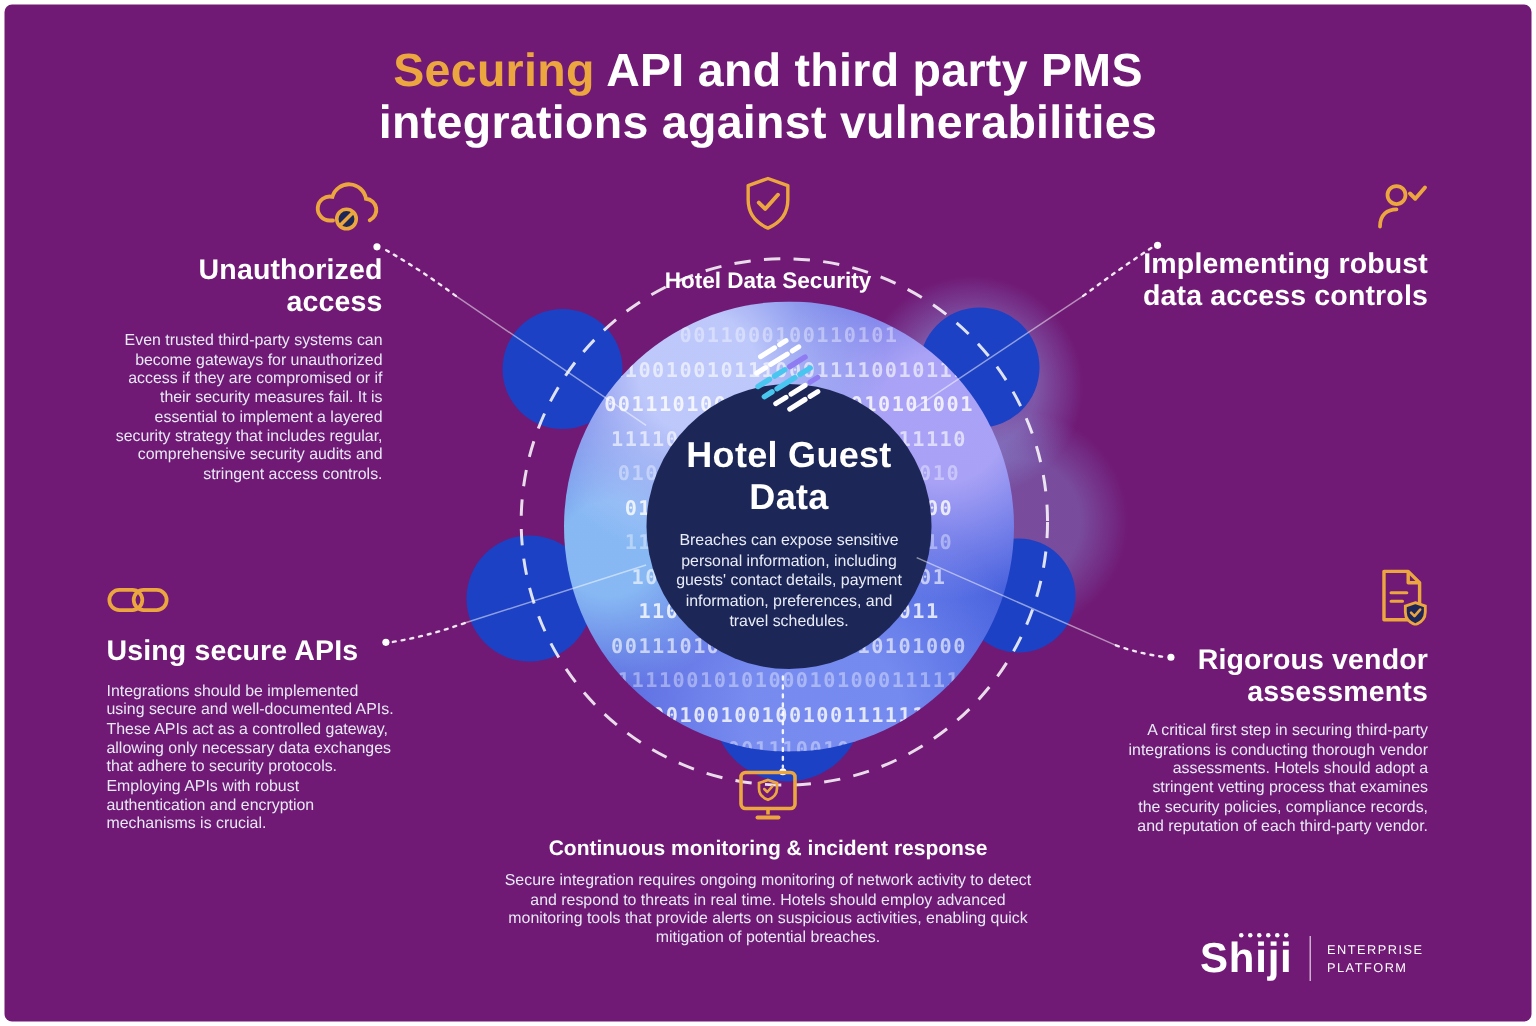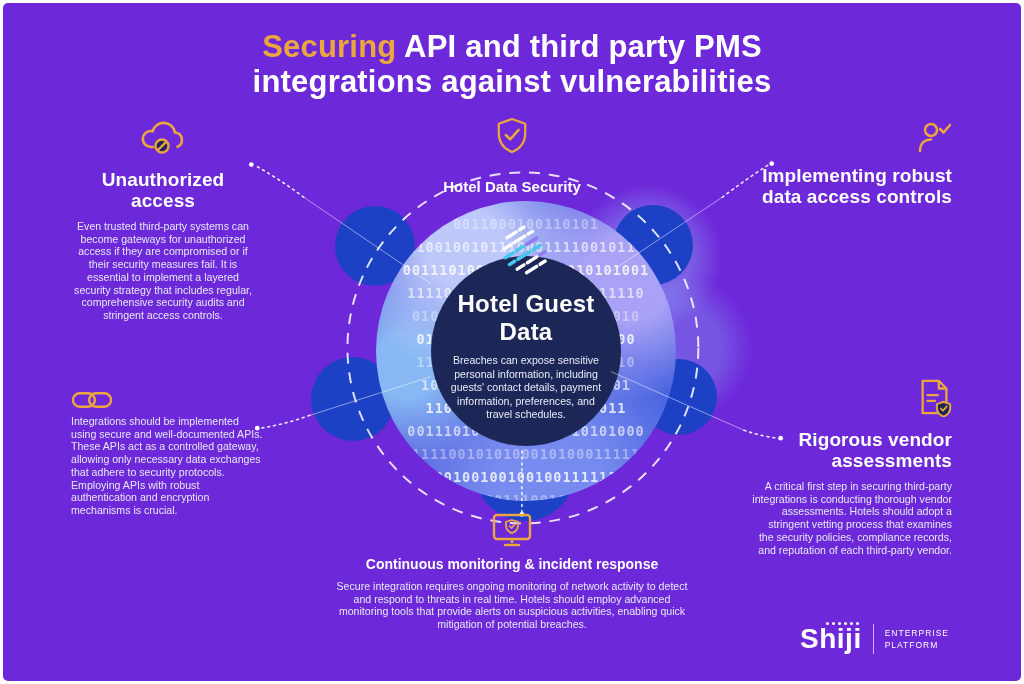--- a/index.html
+++ b/index.html
@@ -1,18 +1,18 @@
 <!DOCTYPE html>
 <html><head>
 <meta charset="utf-8">
 <style>
   * { margin:0; padding:0; box-sizing:border-box; }
   body { background:#777; font-family:"Liberation Sans", sans-serif; }
   .canvas { position:relative; width:1024px; height:684px; background:#fff; overflow:hidden; }
-  .frame { position:absolute; inset:3px; background:#6d28d9; border-radius:5px; overflow:hidden; }
+  .frame { position:absolute; inset:3px; background:#701a75; border-radius:5px; overflow:hidden; }
 
   
   .main-title { position:absolute; top:26px; left:0; right:0; text-align:center;
     font-size:31px; font-weight:700; color:#fff; line-height:1.13; letter-spacing:.2px; }
   .main-title .hl { color:#ECA63F; }
 
   
   .satellite { position:absolute; border-radius:50%; background:#1C41C4; }
   .sat-tl { left:332px; top:203px; width:80px; height:80px; }
   .sat-tr { left:610px; top:202px; width:80px; height:80px; }
@@ -46,21 +46,21 @@
   .globe-mark { position:absolute; left:50%; top:-38px; transform:translateX(-50%); }
   .inner-title { margin-top:34px; font-size:24px; font-weight:700; color:#fff; letter-spacing:.2px; }
   .inner-body { margin:8px auto 0; width:158px; font-size:10.6px; line-height:1.28; color:#E8ECF8; }
 
   .overlay-svg { position:absolute; inset:0; width:100%; height:100%; pointer-events:none; }
 
   
   .section { position:absolute; color:#E6E9F4; }
   .section h3 { color:#fff; font-size:19px; line-height:1.08; margin:9px 0 9px; letter-spacing:.1px; }
   .section p { font-size:10.6px; line-height:1.2; }
-  .sec-tl { left:68px;  top:116px; width:184px; text-align:center; }
+  .sec-tl { left:68px;  top:116px; width:184px; text-align:right; }
   .sec-tr { right:69px; top:118px; width:200px; text-align:right; }
   .sec-bl { left:68px;  top:386px; width:196px; text-align:left; }
   .sec-br { right:69px; top:376px; width:200px; text-align:right; }
 
   .hub { position:absolute; left:0; right:0; top:114px; text-align:center; }
   .hub-label { margin-top:19px; font-size:15px; font-weight:700; color:#fff; }
 
   .sec-bc { position:absolute; left:0; right:0; top:510px; text-align:center; color:#E6E9F4; }
   .sec-bc h3 { color:#fff; font-size:14px; margin-top:5px; }
   .sec-bc p { margin:8px auto 0; width:352px; font-size:10.6px; line-height:1.2; }
@@ -175,20 +175,21 @@
         <path d="M24 8 l3.5 3.5 L34 4" fill="none" stroke="#ECA63F" stroke-width="2.6" stroke-linecap="round" stroke-linejoin="round"></path>
       </svg>
       <h3>Implementing robust data access controls</h3>
     </div>
 
     <div class="section sec-bl">
       <svg width="42" height="22" viewBox="0 0 44 22">
         <rect x="2" y="4" width="23" height="14" rx="7" fill="none" stroke="#ECA63F" stroke-width="2.6"></rect>
         <rect x="19" y="4" width="23" height="14" rx="7" fill="none" stroke="#ECA63F" stroke-width="2.6"></rect>
       </svg>
+      <h3>Using secure APIs</h3>
       <p>Integrations should be implemented using secure and well-documented APIs. These APIs act as a controlled gateway, allowing only necessary data exchanges that adhere to security protocols. Employing APIs with robust authentication and encryption mechanisms is crucial.</p>
     </div>
 
     <div class="section sec-br">
       <svg width="34" height="38" viewBox="0 0 34 40">
         <path d="M4 2 h17 l8 8 v26 h-25 Z" fill="none" stroke="#ECA63F" stroke-width="2.4" stroke-linejoin="round"></path>
         <path d="M21 2 v8 h8" fill="none" stroke="#ECA63F" stroke-width="2.4" stroke-linejoin="round"></path>
         <path d="M9 17 h11 M9 23 h8" stroke="#ECA63F" stroke-width="2.2" stroke-linecap="round"></path>
         <path d="M26 24 l7 2.4 v4.2 c0 4.6 -2.8 7.4 -7 9 c-4.2 -1.6 -7 -4.4 -7 -9 v-4.2 Z" fill="#1D2757" stroke="#ECA63F" stroke-width="2"></path>
         <path d="M23 31 l2.4 2.4 4 -4.6" fill="none" stroke="#ECA63F" stroke-width="1.8" stroke-linecap="round" stroke-linejoin="round"></path>

